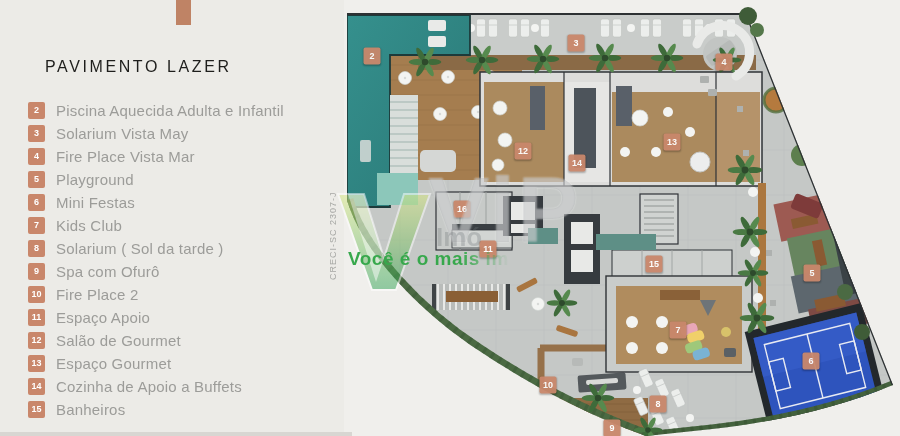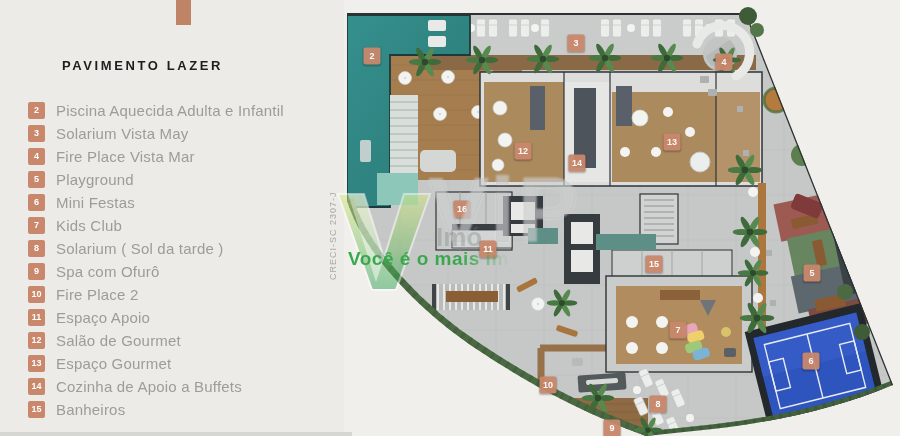--- a/index.html
+++ b/index.html
@@ -6,21 +6,21 @@
     --accent:#C9876B; --panel-bg:#ECEBE7; --canvas-bg:#F0EFEC;
     --pool:#2F8381; --court:#2E54BD; --hedge:#4B6A43; --wood:#A57D4F;
     --paving:#C5C8C6; --green-tag:#37A84C; --ink:#1E1E1C; --legend-gray:#9C9C99;
   }
   *{margin:0;padding:0;box-sizing:border-box}
   html,body{width:900px;height:436px;overflow:hidden;font-family:"Liberation Sans",sans-serif;background:var(--canvas-bg)}
   .page{position:relative;width:900px;height:436px;background:var(--canvas-bg)}
   .panel{position:absolute;left:0;top:0;width:344px;height:436px;background:var(--panel-bg)}
   .accent-bar{position:absolute;left:176px;top:0;width:15px;height:25px;background:#BF8365}
   .bottom-strip{position:absolute;left:0;bottom:0;width:352px;height:4px;background:#D8D6D2}
-  .title{position:absolute;left:62px;top:58px;font-size:13px;font-weight:bold;letter-spacing:2.6px;color:var(--ink)}
+  .title{position:absolute;left:45px;top:58px;font-size:16px;font-weight:normal;letter-spacing:2.6px;color:var(--ink)}
   .legend{position:absolute;left:28px;top:102px;display:flex;flex-direction:column;gap:6px}
   .legend-item{display:flex;align-items:center;gap:11px;height:17px}
   .legend-num{width:17px;height:17px;border-radius:2px;background:var(--accent);color:#fff;
     font-size:9px;font-weight:bold;line-height:17px;text-align:center;flex:none}
   .legend-label{font-size:15px;color:var(--legend-gray);letter-spacing:.2px;white-space:nowrap}
   svg.plan{position:absolute;left:0;top:0;z-index:1}
   .markers{position:absolute;left:0;top:0;width:900px;height:436px;z-index:2;pointer-events:none}
   .plan-marker{position:absolute;width:17px;height:17px;background:var(--accent);color:#fff;
     font-size:9px;font-weight:bold;line-height:17px;text-align:center;border-radius:2px;
     transform:translate(-50%,-50%);box-shadow:0 1px 2px rgba(0,0,0,.28);opacity:.95}

